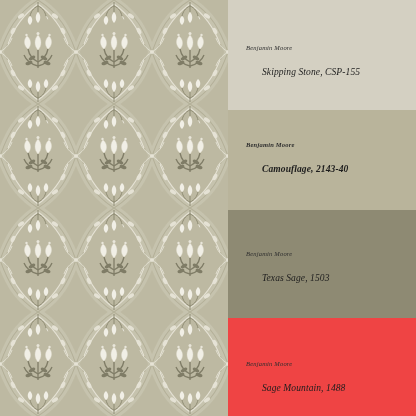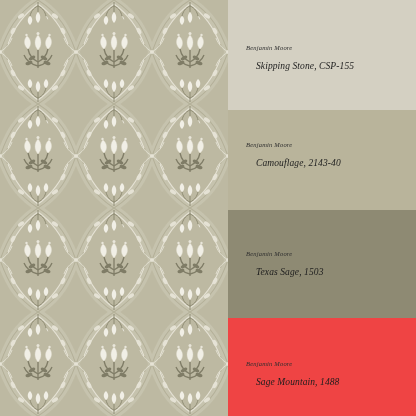--- a/index.html
+++ b/index.html
@@ -58,26 +58,26 @@
     line-height: 1.1;
     margin: 0 0 3px 0;
   }
   .name {
     font-family: "Liberation Serif", serif;
     font-size: 9.5px;
     font-style: italic;
     letter-spacing: 0.1px;
     color: #1d1d1d;
     line-height: 1.1;
-    margin: 10px;
+    margin: 16px;
     white-space: nowrap;
   }
   
   .swatch.s0 .swatch-label { top: 44px; }
-  .swatch.s1 .swatch-label { top: 31px; }
+  .swatch.s1 .swatch-label { top: 31px; font-weight: bold; }
   .swatch.s2 .swatch-label { top: 40px; }
   .swatch.s3 .swatch-label { top: 42px; }
 </style>
 </head>
 <body>
 
 <div id="page">
 
   <div id="wallpaper">
     <svg width="228" height="416" viewBox="0 0 228 416" xmlns="http://www.w3.org/2000/svg">

